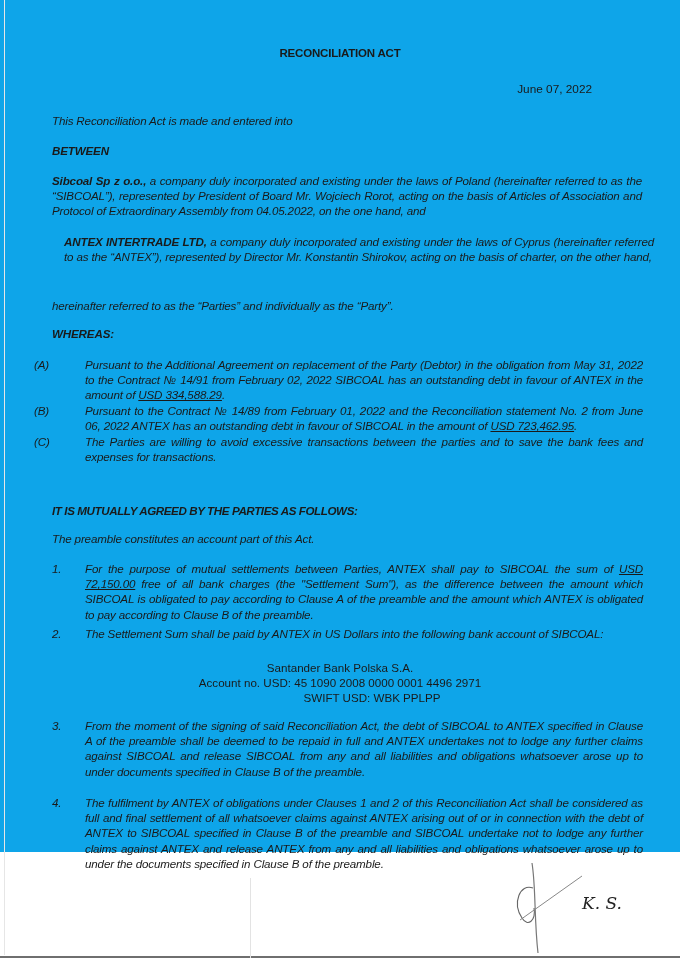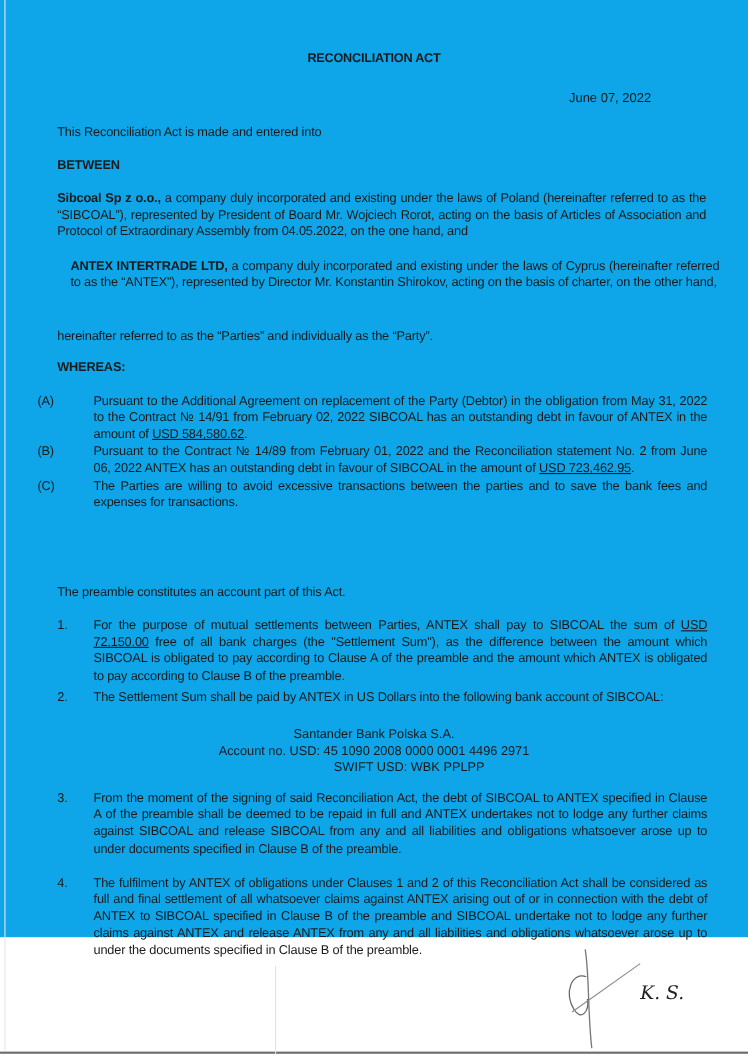--- a/index.html
+++ b/index.html
@@ -15,21 +15,21 @@
     background: #0ea5e9;
   }
   .left-edge {
     position: absolute; left: 4px; top: 0; width: 1px; height: 955px;
     background: #e6e6e6;
   }
   .bottom-edge {
     position: absolute; left: 0; top: 956px; width: 680px; height: 2px;
     background: #6f6f6f;
   }
-  .txt { font-size: 11.6px; line-height: 15.2px; letter-spacing: -0.15px; }
+  .txt { font-size: 11.6px; line-height: 15.2px; letter-spacing: -0.15px; font-style: italic; }
   .title {
     position: absolute; top: 47px; left: 0; width: 680px; text-align: center;
     font-weight: bold; font-size: 11.5px; letter-spacing: -0.2px;
   }
   .date {
     position: absolute; top: 82px; right: 88px; font-size: 11.8px;
   }
   .abs { position: absolute; }
   .para { left: 52px; width: 590px; text-align: justify; }
   .bold { font-weight: bold; }
@@ -65,34 +65,35 @@
   <div class="abs txt para" style="top:234px;margin-left:12px;">
     <span class="bold">ANTEX INTERTRADE LTD,</span><span> a company duly incorporated and existing under the laws of Cyprus (hereinafter referred to as the “ANTEX”), represented by Director Mr. Konstantin Shirokov, acting on the basis of charter, on the other hand,</span>
   </div>
 
   <div class="abs txt para" style="top:298px;">hereinafter referred to as the “Parties” and individually as the “Party”.</div>
   <div class="abs txt para bold" style="top:326px;">WHEREAS:</div>
 
   <div>
     <div class="abs txt clause-label" style="top:357px;">(A)</div>
     <div class="abs txt clause-text" style="top:357px;">
-      <span>Pursuant to the Additional Agreement on replacement of the Party (Debtor) in the obligation from May 31, 2022 to the Contract № 14/91 from February 02, 2022 SIBCOAL has an outstanding debt in favour of ANTEX in the amount of </span><span class="u">USD 584,580.62</span><span>.</span>
+      <span>Pursuant to the Additional Agreement on replacement of the Party (Debtor) in the obligation from May 31, 2022 to the Contract № 14/91 from February 02, 2022 SIBCOAL has an outstanding debt in favour of ANTEX in the amount of </span><span class="u">USD 334,588.29</span><span>.</span>
     </div>
   </div>
   <div>
     <div class="abs txt clause-label" style="top:403px;">(B)</div>
     <div class="abs txt clause-text" style="top:403px;">
       <span>Pursuant to the Contract № 14/89 from February 01, 2022 and the Reconciliation statement No. 2 from June 06, 2022 ANTEX has an outstanding debt in favour of SIBCOAL in the amount of </span><span class="u">USD 723,462.95</span><span>.</span>
     </div>
   </div>
   <div>
     <div class="abs txt clause-label" style="top:434px;">(C)</div>
     <div class="abs txt clause-text" style="top:434px;">The Parties are willing to avoid excessive transactions between the parties and to save the bank fees and expenses for transactions.</div>
   </div>
 
+  <div class="abs txt para bold" style="top:503px; letter-spacing:-0.4px;">IT IS MUTUALLY AGREED BY THE PARTIES AS FOLLOWS:</div>
   <div class="abs txt para" style="top:531px;">The preamble constitutes an account part of this Act.</div>
 
   <div>
     <div class="abs txt num-label" style="top:561px;">1.</div>
     <div class="abs txt clause-text" style="top:561px;">
       <span>For the purpose of mutual settlements between Parties, ANTEX shall pay to SIBCOAL the sum of </span><span class="u">USD 72,150.00</span><span> free of all bank charges (the "Settlement Sum"), as the difference between the amount which SIBCOAL is obligated to pay according to Clause A of the preamble and the amount which ANTEX is obligated to pay according to Clause B of the preamble.</span>
     </div>
   </div>
 
   <div>

